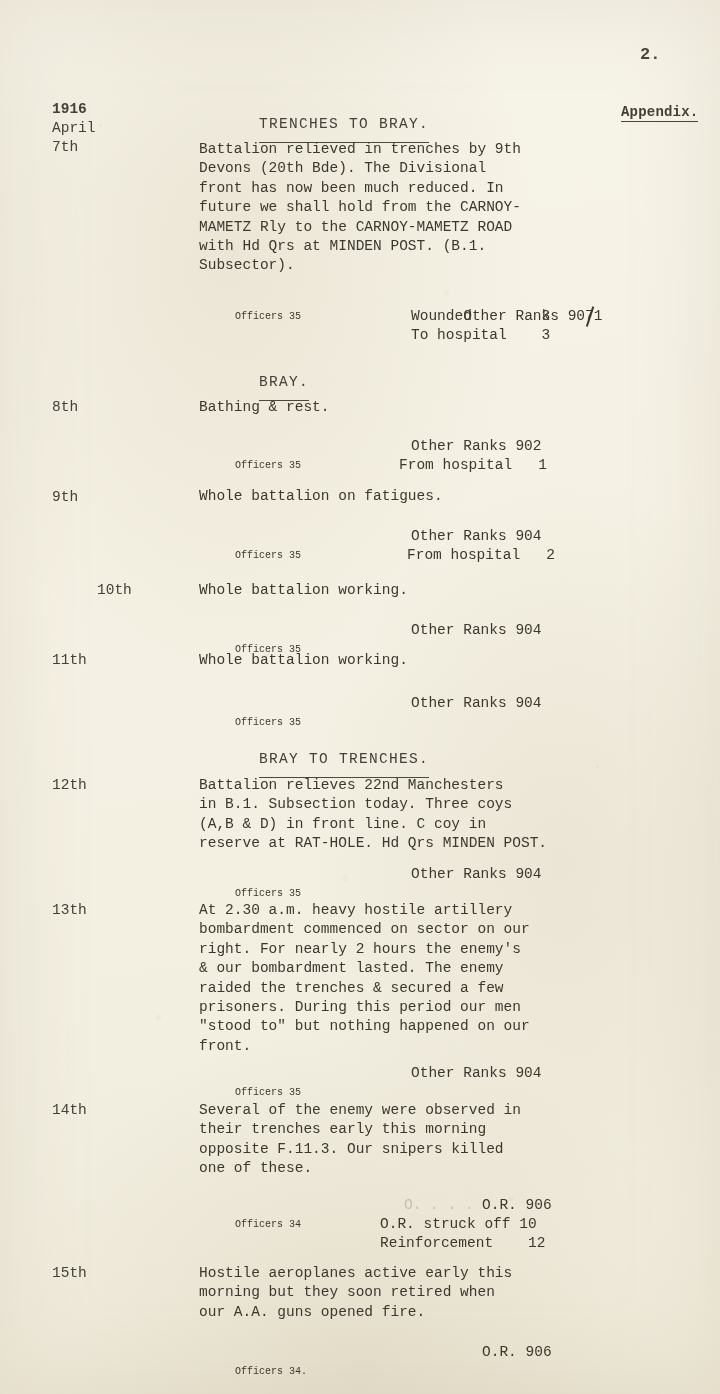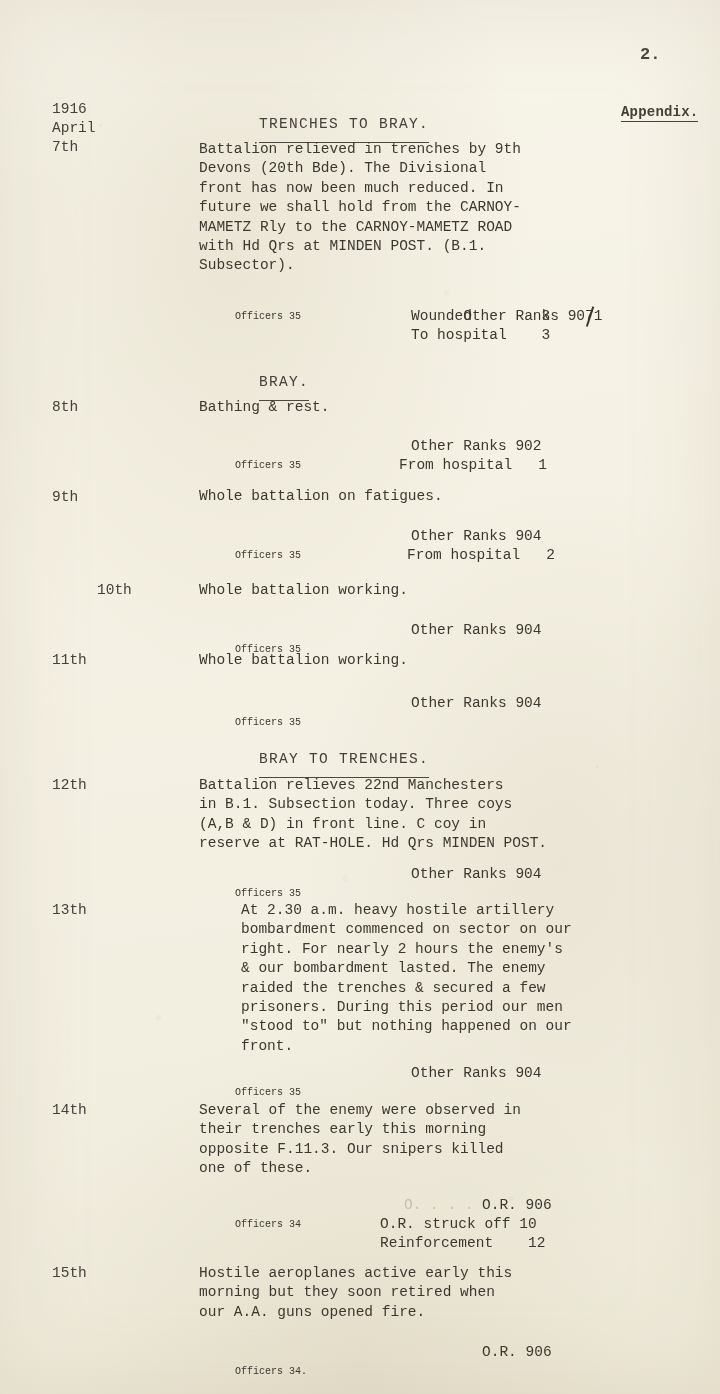--- a/index.html
+++ b/index.html
@@ -156,21 +156,21 @@
 </head>
 <body>
 
 <div class="page">
   <div class="sheet">
 
     <div class="page-number">2.</div>
 
     <div class="appendix">Appendix.</div>
 
-    <div class="datecol" style="top:100px;">1916</div>
+    <div class="datecol" style="top:100px;font-weight:bold;">1916</div>
     <div class="datecol" style="top:119px;">April</div>
     <div class="datecol" style="top:138px;">7th</div>
     <div class="datecol" style="top:398px;">8th</div>
     <div class="datecol" style="top:458px;margin-top:30px;">9th</div>
     <div class="datecol" style="top:581px;margin-left:45px;">10th</div>
     <div class="datecol" style="top:651px;">11th</div>
     <div class="datecol" style="top:776px;">12th</div>
     <div class="datecol" style="top:901px;">13th</div>
     <div class="datecol" style="top:1101px;">14th</div>
     <div class="datecol" style="top:1264px;">15th</div>
@@ -232,21 +232,21 @@
 
     <div class="block" style="top:776px;">Battalion relieves 22nd Manchesters
 in B.1. Subsection today. Three coys
 (A,B &amp; D) in front line. C coy in
 reserve at RAT-HOLE. Hd Qrs MINDEN POST.</div>
     <div class="stat" style="top:865px;">
       <span class="left">Officers 35</span>
     </div>
     <div class="stat-lines" style="top:865px; left:411px;">Other Ranks 904</div>
 
-    <div class="block" style="top:901px;margin-left:42px;">At 2.30 a.m. heavy hostile artillery
+    <div class="block" style="top:901px;">At 2.30 a.m. heavy hostile artillery
 bombardment commenced on sector on our
 right. For nearly 2 hours the enemy's
 &amp; our bombardment lasted. The enemy
 raided the trenches &amp; secured a few
 prisoners. During this period our men
 "stood to" but nothing happened on our
 front.</div>
     <div class="stat" style="top:1064px;">
       <span class="left">Officers 35</span>
     </div>

